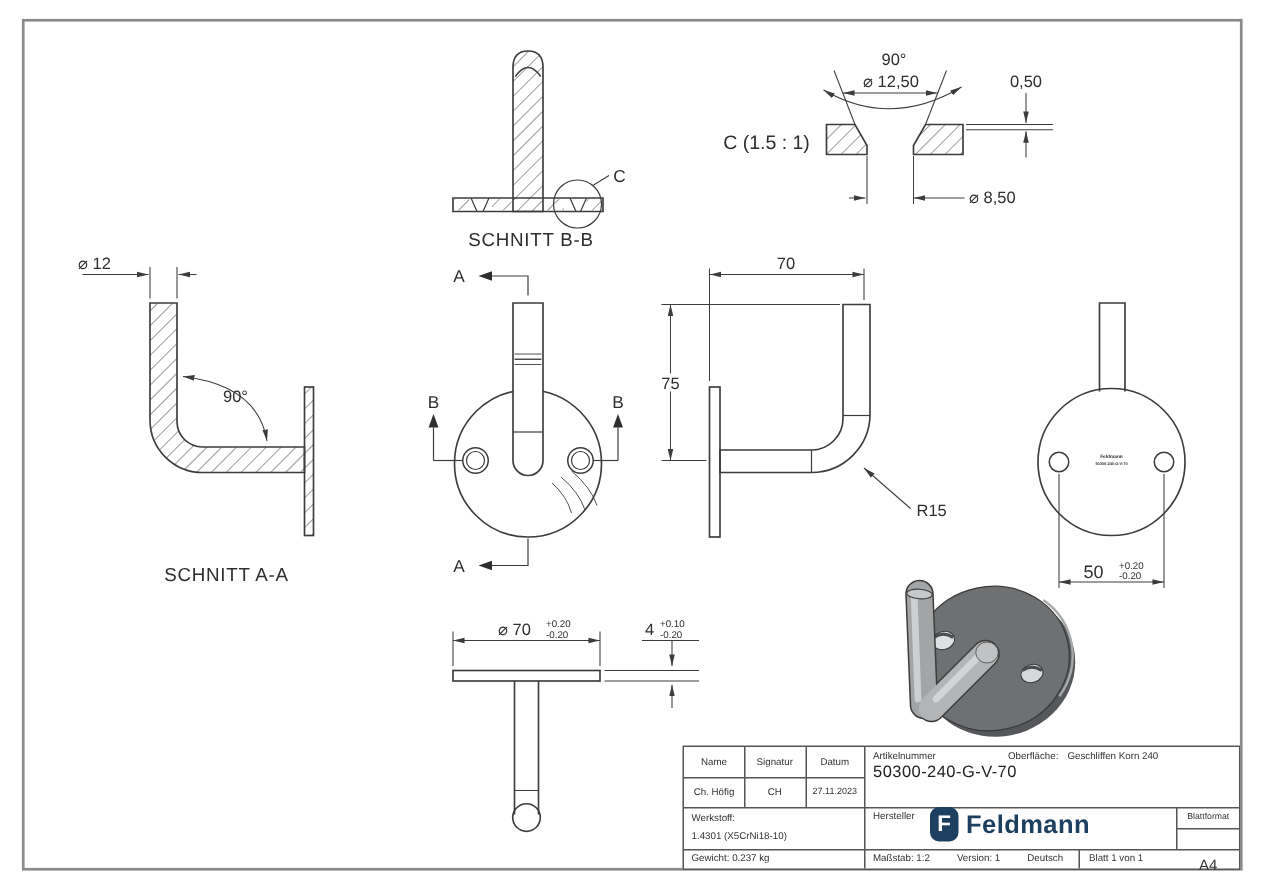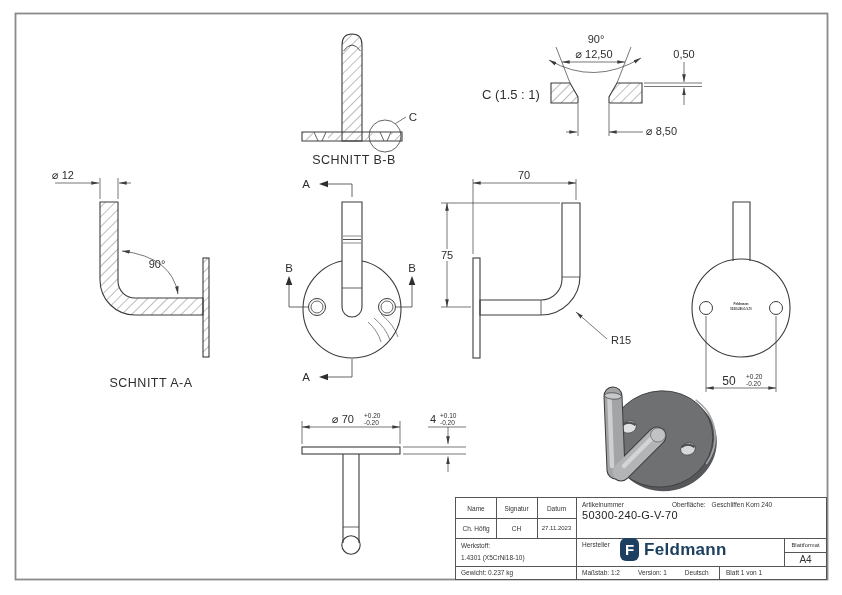--- a/index.html
+++ b/index.html
@@ -15,21 +15,21 @@
   .ctitle{font-size:13px;}
   .mark1{font-size:3.2px;font-weight:bold;}
   .mark2{font-size:2.6px;font-weight:bold;}
   
   #titleblock{position:absolute;left:455px;top:497px;width:372px;height:83px;
               border:1px solid #555;box-sizing:border-box;background:#fff;}
   .tbl{position:absolute;background:#555;}
   .tbc{position:absolute;font-size:6.5px;color:#333;}
   .cen{display:flex;align-items:center;justify-content:center;text-align:center;}
   .artnr{font-size:11px;color:#222;letter-spacing:0.3px;}
-  .a4{font-size:10px;}
+  .a4{font-size:10px;margin-top:18px;}
   .logo{position:absolute;left:164px;top:40px;display:flex;align-items:center;gap:5px;}
   .logo-icon{display:flex;align-items:center;justify-content:center;width:19px;height:23px;
              background:#1d4060;color:#fff;border-radius:6px;font-size:15px;font-weight:bold;}
   .logo-text{color:#1d4060;font-size:17px;font-weight:600;letter-spacing:0.3px;}
   .rowd{display:flex;gap:18px;align-items:center;}
 </style>
 </head>
 <body>
 
 <div id="sheet">

